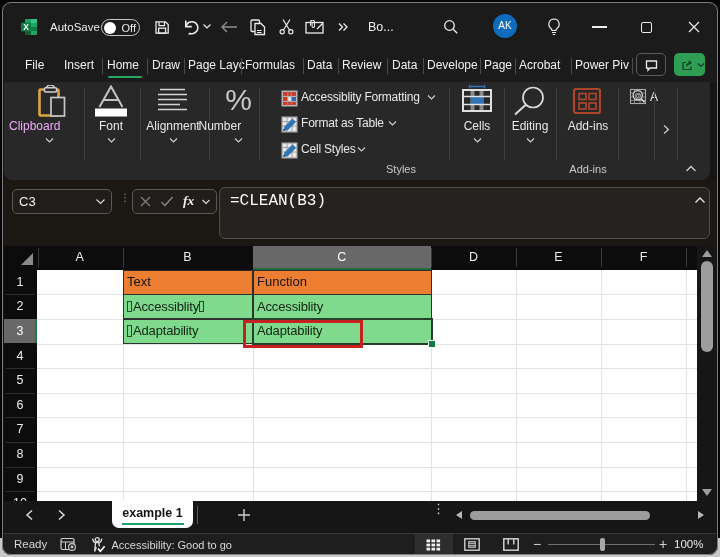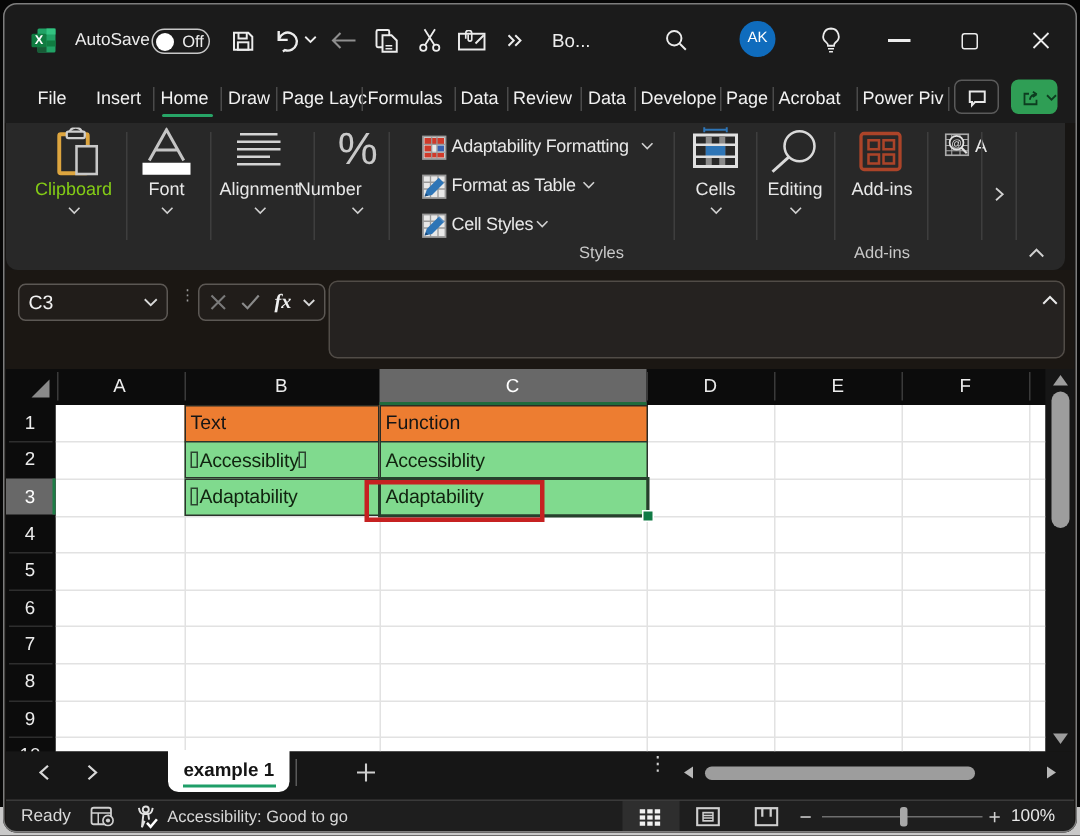--- a/index.html
+++ b/index.html
@@ -119,21 +119,21 @@
       </svg>
 
 <div class="abs" style="left:4px;top:82px;width:706px;height:98px;background:#282828;border-radius:0 0 8px 8px"></div>
 <div class="abs" style="left:0;top:0;width:720px;height:0" id="ribbon">
 <svg class="abs" style="left:37px;top:85px" width="30" height="34" viewBox="0 0 30 34">
           <rect x="2.5" y="4.5" width="19" height="26" rx="1" fill="none" stroke="#dda53f" stroke-width="2.6"></rect>
           <path d="M9 4.5 a4 4 0 0 1 9 0" fill="none" stroke="#cfcfcf" stroke-width="1.6"></path>
           <rect x="7.5" y="2.8" width="12" height="4.2" rx="1" fill="#282828" stroke="#cfcfcf" stroke-width="1.5"></rect>
           <rect x="14" y="12.5" width="13.5" height="18.5" fill="#282828" stroke="#c8c8c8" stroke-width="1.7"></rect>
         </svg>
-<div class="abs" style="left:9px;top:119px;width:80px;text-align:center;color:#84cc16;font-size:12px">Clipboard</div>
+<div class="abs" style="left:9px;top:119px;width:80px;text-align:left;color:#f0abfc;font-size:12px">Clipboard</div>
 <svg class="abs" style="left:44.5px;top:137px" width="9" height="7" viewBox="0 0 9 7">
           <path d="M1 1.5 L4.5 5 L8 1.5" fill="none" stroke="#d0d0d0" stroke-width="1.1"></path>
         </svg>
 <div class="abs" style="left:84px;top:88px;width:1px;height:72px;background:#3e3e3e"></div>
 <svg class="abs" style="left:93.5px;top:85px" width="34" height="33" viewBox="0 0 34 33">
           <path d="M5.5 22 L17 1.5 L28.5 22 M9.5 15 h15" fill="none" stroke="#c4c4c4" stroke-width="2"></path>
           <rect x="1" y="23.5" width="32" height="8" fill="#fff"></rect>
         </svg>
 <div class="abs" style="left:71px;top:119px;width:80px;text-align:center;color:#e8e8e8;font-size:12px">Font</div>
 <svg class="abs" style="left:106.5px;top:137px" width="9" height="7" viewBox="0 0 9 7">
@@ -156,21 +156,21 @@
 <div class="abs" style="left:259px;top:88px;width:1px;height:72px;background:#3e3e3e"></div>
 <svg class="abs" style="left:281px;top:90px" width="17" height="17" viewBox="0 0 17 17">
           <rect x="1" y="1" width="15" height="15" fill="#e8e8e8"></rect>
           <rect x="2" y="2" width="13" height="4" fill="#d03a2a"></rect>
           <rect x="2" y="7" width="4.5" height="4" fill="#d03a2a"></rect>
           <rect x="10.5" y="7" width="4.5" height="4" fill="#3a62b0"></rect>
           <rect x="2" y="12" width="13" height="3" fill="#d03a2a"></rect>
           <rect x="1" y="1" width="15" height="15" fill="none" stroke="#9a9a9a" stroke-width="1.2"></rect>
           <path d="M1 6.3h15M1 11.5h15M6.8 1v15M10.3 1v15" stroke="#9a9a9a" stroke-width="0.8"></path>
         </svg>
-<div class="abs" style="left:301px;top:90px;color:#e8e8e8;font-size:12px;letter-spacing:-0.2px">Adaptability Formatting</div>
+<div class="abs" style="left:301px;top:90px;color:#e8e8e8;font-size:12px;letter-spacing:-0.2px">Accessiblity Formatting</div>
 <svg class="abs" style="left:426.5px;top:94px" width="9" height="7" viewBox="0 0 9 7">
           <path d="M1 1.5 L4.5 5 L8 1.5" fill="none" stroke="#d0d0d0" stroke-width="1.1"></path>
         </svg>
 <svg class="abs" style="left:281px;top:116px" width="17" height="17" viewBox="0 0 17 17">
           <rect x="1" y="1" width="15" height="15" fill="#e8e8e8"></rect>
           <rect x="1" y="1" width="15" height="15" fill="none" stroke="#9a9a9a" stroke-width="1.2"></rect>
           <path d="M1 5.5h15M1 10h15M6 1v15M11 1v15" stroke="#9a9a9a" stroke-width="0.9"></path>
           <path d="M2 15 L3.5 10.5 L11.5 2.5 L15 6 L7 14 L2 15z" fill="#2e75b6"></path>
           <path d="M2 15 L4.5 14.3 L3 12.8 z" fill="#1a4a7a"></path>
         </svg>
@@ -254,20 +254,21 @@
         <path d="M2 2 L11 11 M11 2 L2 11" stroke="#7a7a7a" stroke-width="1.4"></path>
       </svg>
 <svg class="abs" style="left:160px;top:195px" width="14" height="13" viewBox="0 0 14 13">
         <path d="M1.5 7 L5 10.5 L12.5 2" fill="none" stroke="#8a8a8a" stroke-width="1.4"></path>
       </svg>
 <div class="abs" style="left:183px;top:193px;color:#f0f0f0;font-size:13.5px;font-style:italic;font-weight:bold;font-family:'Liberation Serif',serif">fx</div>
 <svg class="abs" style="left:201px;top:199px" width="10" height="7" viewBox="0 0 10 7">
         <path d="M1.5 1 L5 4.5 L8.5 1" fill="none" stroke="#d8d8d8" stroke-width="1.2"></path>
       </svg>
 <div class="abs" style="left:219px;top:187px;width:491px;height:52px;border:1px solid #514c47;border-radius:6px;background:#252220"></div>
+<div class="abs" style="left:230px;top:192px;color:#fff;font-size:16px;font-family:'Liberation Mono',monospace">=CLEAN(B3)</div>
 <svg class="abs" style="left:694px;top:196px" width="12" height="8" viewBox="0 0 12 8">
         <path d="M1.5 6.5 L6 2 L10.5 6.5" fill="none" stroke="#e8e8e8" stroke-width="1.3"></path>
       </svg>
 
 <div id="grid" class="abs" style="left:4px;top:246px;width:712px;height:255px;background:#101010"></div>
 <div class="abs" style="left:37px;top:269.5px;width:660px;height:231.5px;background:#fff"></div>
 
 <div class="abs" style="left:122.5px;top:269.5px;width:1px;height:231.5px;background:#e2e2e2"></div>
 <div class="abs" style="left:252.5px;top:269.5px;width:1px;height:231.5px;background:#e2e2e2"></div>
 <div class="abs" style="left:431px;top:269.5px;width:1px;height:231.5px;background:#e2e2e2"></div>

